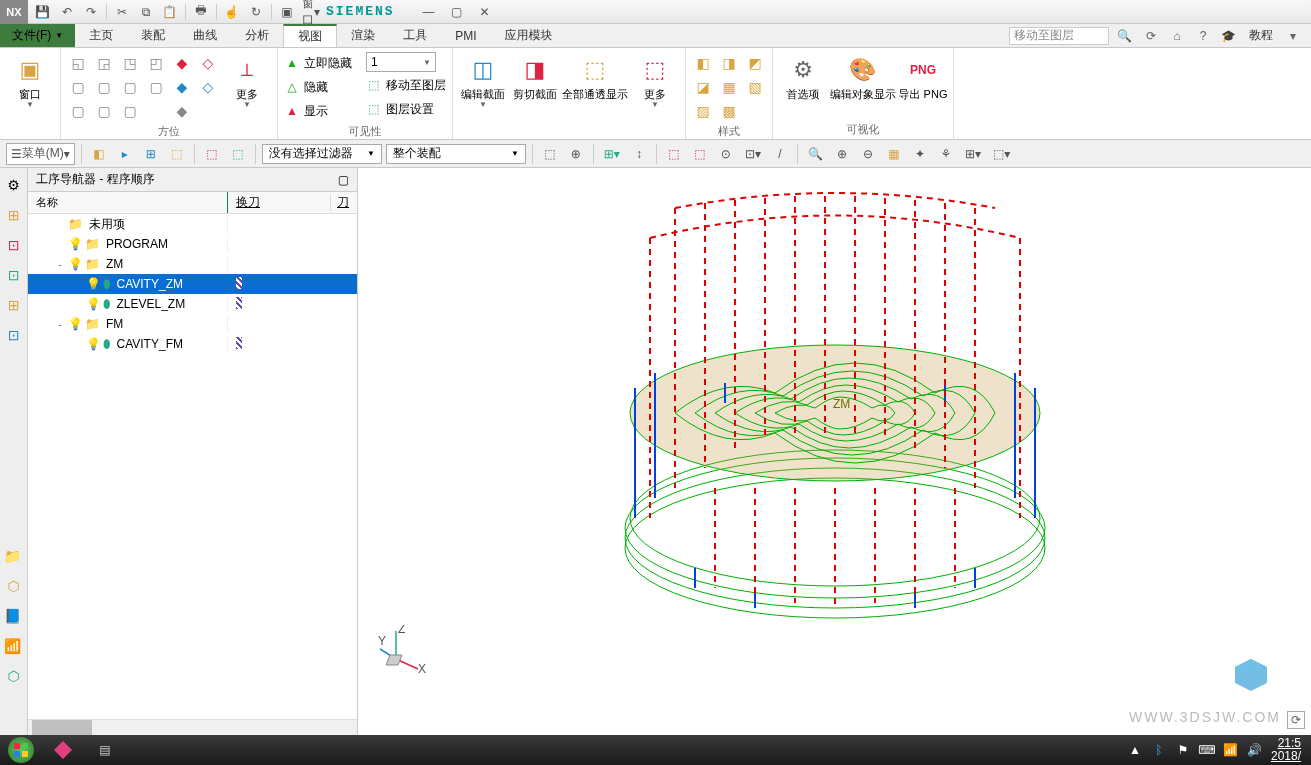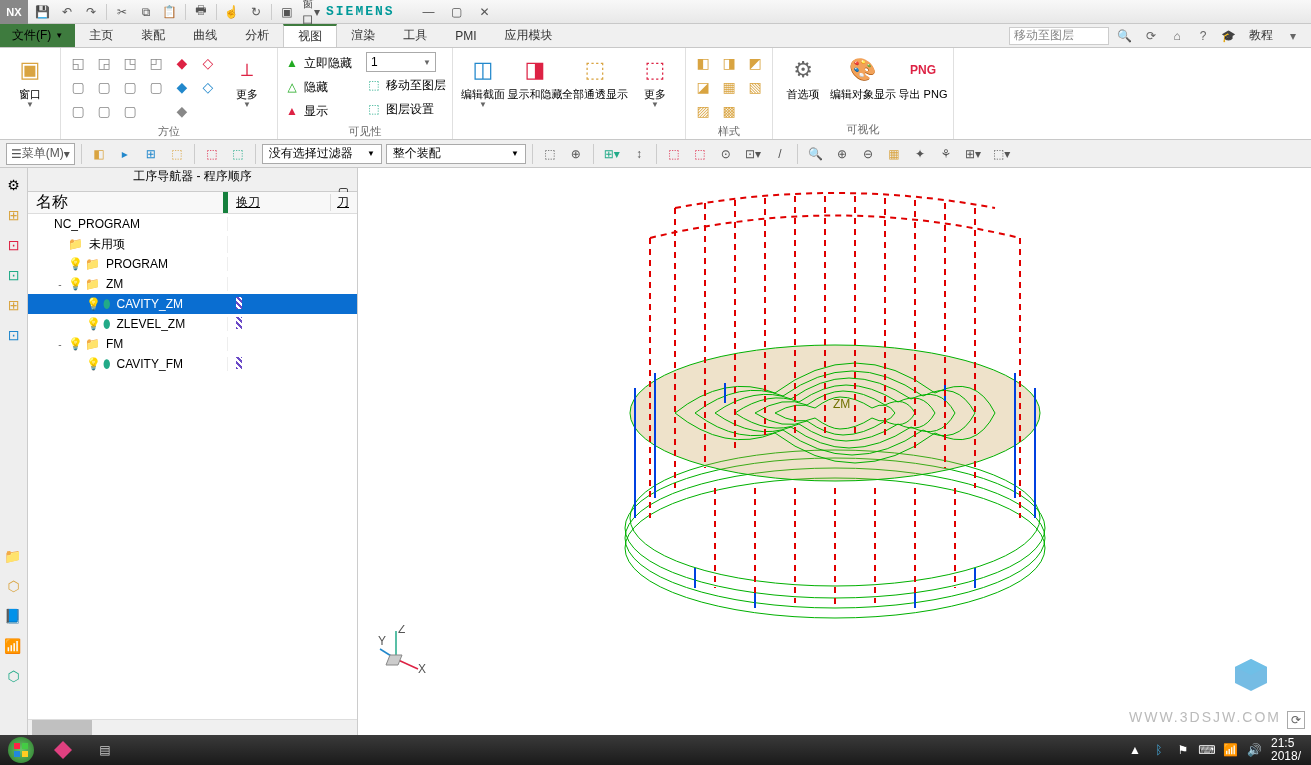--- a/index.html
+++ b/index.html
@@ -50,24 +50,24 @@
 .toolbar .tsep { width: 1px; height: 20px; background: #ccc; margin: 0 2px; }
 .toolbar .tcombo { height: 20px; border: 1px solid #aaa; background: #fff; display: flex; align-items: center; padding: 0 6px; font-size: 11px; justify-content: space-between; }
 
 
 .main { display: flex; height: calc(100vh - 24px - 24px - 92px - 28px - 30px); }
 .sidebar { width: 28px; background: #eee; border-right: 1px solid #ccc; display: flex; flex-direction: column; align-items: center; padding-top: 6px; gap: 8px; }
 .sidebar .sbtn { width: 22px; height: 22px; display: flex; align-items: center; justify-content: center; cursor: pointer; font-size: 14px; }
 .sidebar .sbspacer { flex: 1; }
 
 .navpanel { width: 330px; border-right: 1px solid #ccc; display: flex; flex-direction: column; background: #fff; }
-.navpanel .nhead { height: 24px; background: #f0f0f0; border-bottom: 1px solid #ccc; display: flex; align-items: center; padding: 0 8px; font-size: 11px; flex-direction: column; }
+.navpanel .nhead { height: 24px; background: #f0f0f0; border-bottom: 1px solid #ccc; display: flex; align-items: center; padding: 0 8px; font-size: 11px; }
 .navpanel .nhead .nclose { margin-left: auto; cursor: pointer; }
 .navpanel .thead { height: 22px; background: #f8f8f8; border-bottom: 1px solid #ddd; display: flex; }
-.navpanel .thead .col1 { width: 200px; padding: 0 8px; border-right: 5px solid #15803d; display: flex; align-items: center; font-size: 16px; }
+.navpanel .thead .col1 { width: 200px; padding: 0 8px; border-right: 1px solid #15803d; display: flex; align-items: center; font-size: 11px; }
 .navpanel .thead .col2 { flex: 1; padding: 0 8px; display: flex; align-items: center; font-size: 11px; text-decoration: underline; }
 .navpanel .ntree { flex: 1; overflow: auto; }
 .trow { height: 20px; display: flex; align-items: center; font-size: 11px; cursor: pointer; }
 .trow .c1 { width: 200px; display: flex; align-items: center; gap: 2px; border-right: 1px solid #eee; }
 .trow .c2 { flex: 1; padding-left: 8px; }
 .trow.selected { background: #0a6ed1; color: #fff; }
 .trow.selected .c1 { border-right-color: #0a6ed1; }
 .indent { display: inline-block; }
 .exp { width: 12px; text-align: center; font-size: 10px; color: #666; }
 .trow.selected .exp { color: #fff; }
@@ -85,21 +85,21 @@
 .viewport .watermark { position: absolute; right: 30px; bottom: 10px; color: #bbb; font-size: 14px; letter-spacing: 2px; }
 .viewport .cubelogo { position: absolute; right: 40px; bottom: 40px; width: 40px; height: 40px; }
 
 
 .taskbar { height: 30px; background: linear-gradient(#3a3a3a,#1a1a1a); display: flex; align-items: center; }
 .taskbar .start { width: 42px; height: 30px; display: flex; align-items: center; justify-content: center; }
 .taskbar .start .orb { width: 26px; height: 26px; border-radius: 50%; background: radial-gradient(#6ac46a,#2a7a2a); display: flex; align-items: center; justify-content: center; }
 .taskbar .pin { width: 42px; height: 30px; display: flex; align-items: center; justify-content: center; cursor: pointer; }
 .taskbar .tray { margin-left: auto; display: flex; align-items: center; gap: 8px; padding-right: 10px; color: #fff; font-size: 10px; }
 .taskbar .tray .tic { width: 16px; height: 16px; display: flex; align-items: center; justify-content: center; }
-.taskbar .clock { line-height: 1.1; }
+.taskbar .clock { text-align: right; line-height: 1.1; text-decoration: underline; }
 </style>
 </head>
 <body>
 
 <div class="titlebar">
   <div class="nx-logo">NX</div>
   <div class="qat">
     <div class="qbtn">💾</div>
     <div class="qbtn">↶</div>
     <div class="qbtn">↷</div>
@@ -244,21 +244,21 @@
 
   <div class="rgroup">
     <div class="body">
       <div class="vbtn">
           <div class="ico" style="color:#28c">◫</div>
           <div class="txt">编辑截面</div>
           <div class="arrow">▼</div>
         </div>
       <div class="vbtn">
           <div class="ico" style="color:#d24">◨</div>
-          <div class="txt">显示和隐藏</div>
+          <div class="txt">剪切截面</div>
         </div>
       <div class="vbtn" style="width:64px">
           <div class="ico" style="color:#d9a441">⬚</div>
           <div class="txt">全部通透显示</div>
         </div>
       <div class="vbtn">
           <div class="ico" style="color:#d24">⬚</div>
           <div class="txt">更多</div>
           <div class="arrow">▼</div>
         </div>
@@ -374,28 +374,20 @@
       <span class="nclose">▢</span>
     </div>
     <div class="thead">
       <div class="col1">名称</div>
       <div class="col2">
           <span>换刀</span>
           <span style="margin-left:auto;border-left:1px solid #ddd;padding-left:6px">刀</span>
         </div>
     </div>
     <div class="ntree" id="ntree">
-        <div class="trow">
-          <div class="c1">
-            <span class="indent" style="width: 6px;"></span>
-            <span class="exp"></span>
-            <span style="margin-left: 4px;">NC_PROGRAM</span>
-          </div>
-          <div class="c2"></div>
-        </div>
         <div class="trow">
           <div class="c1">
             <span class="indent" style="width: 24px;"></span>
             <span class="exp"></span>
             <span class="folder-ico">📁</span>
             <span style="margin-left: 4px;">未用项</span>
           </div>
           <div class="c2"></div>
         </div>
         <div class="trow">

